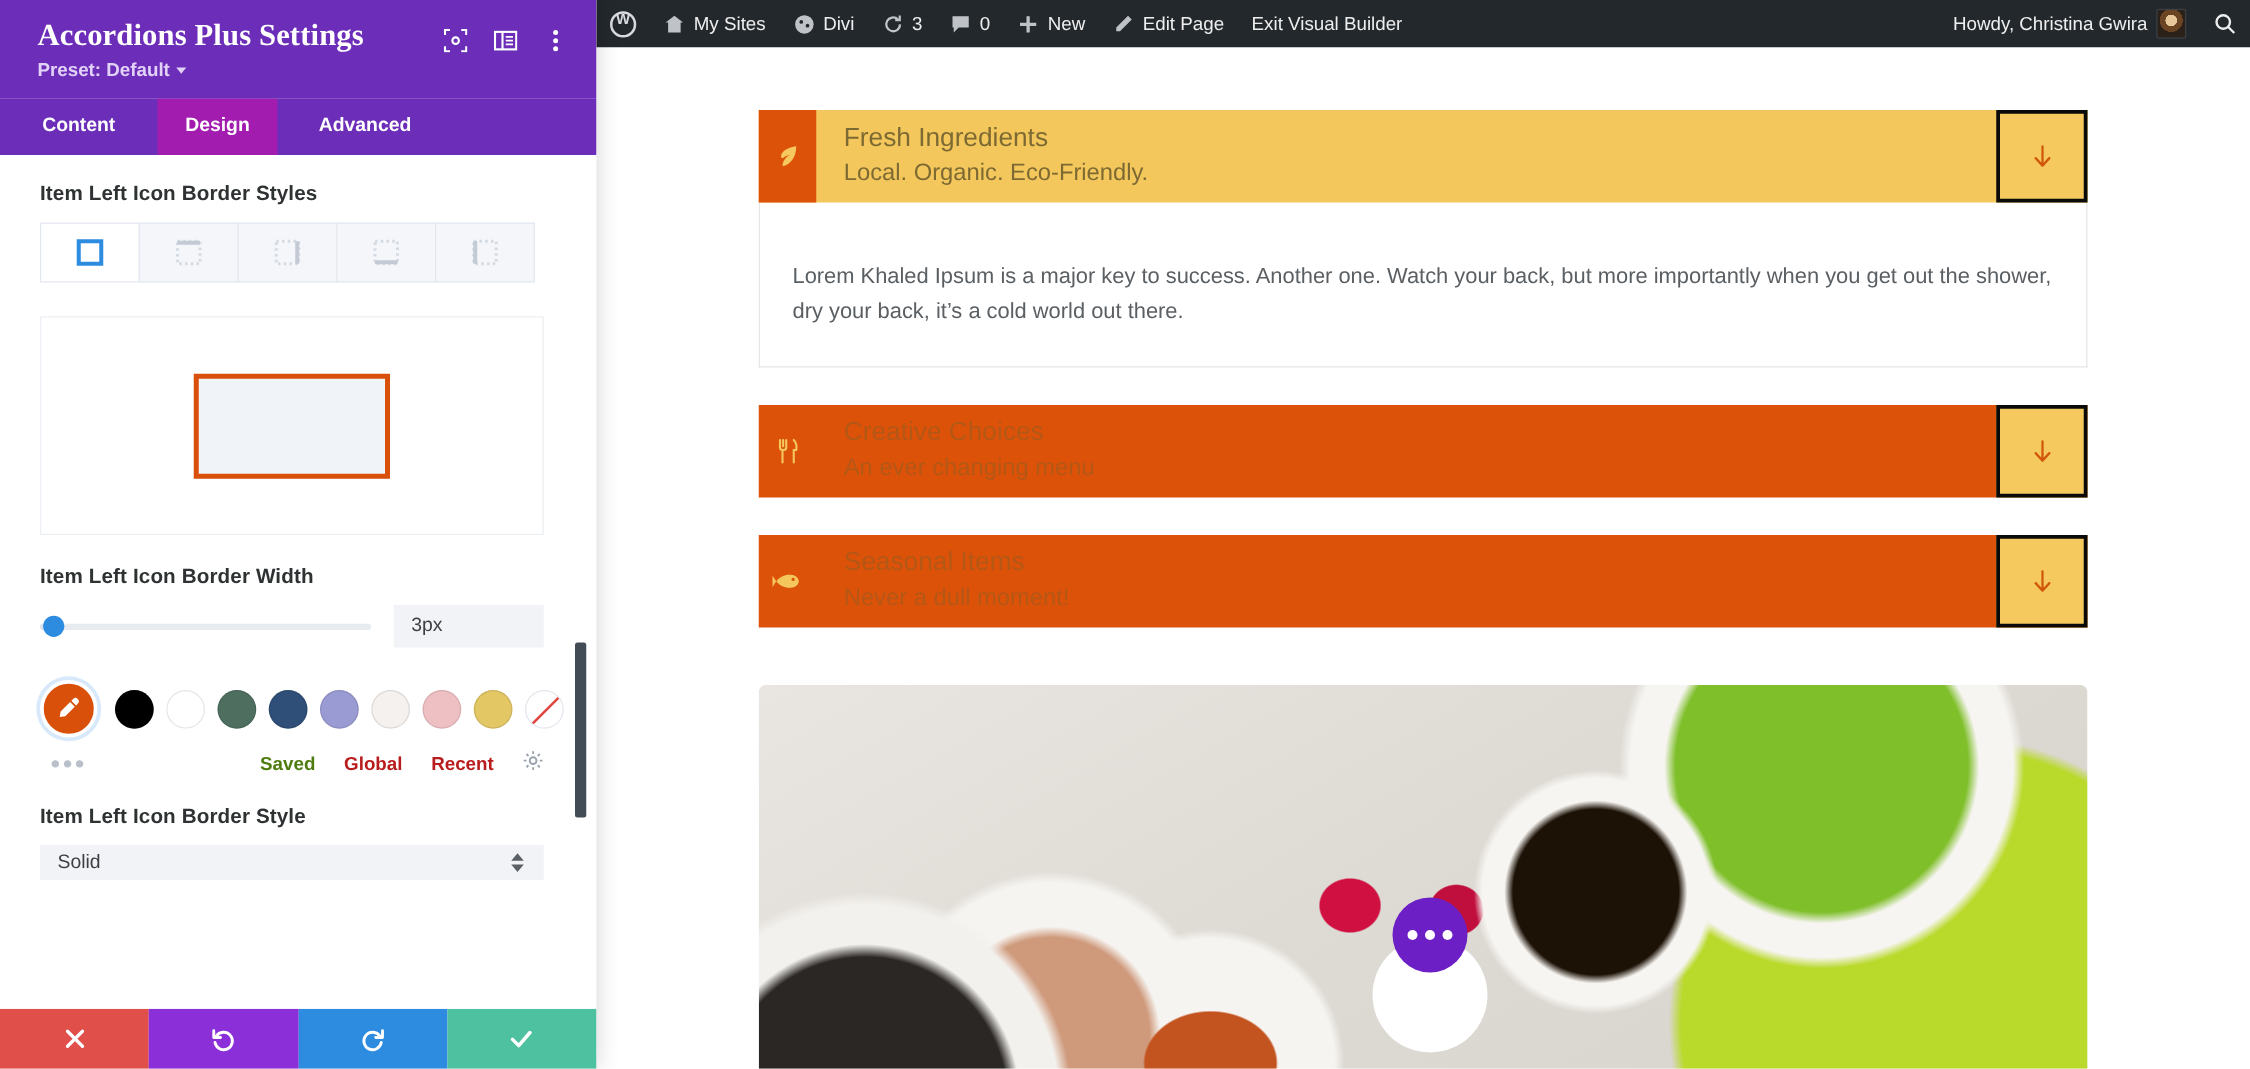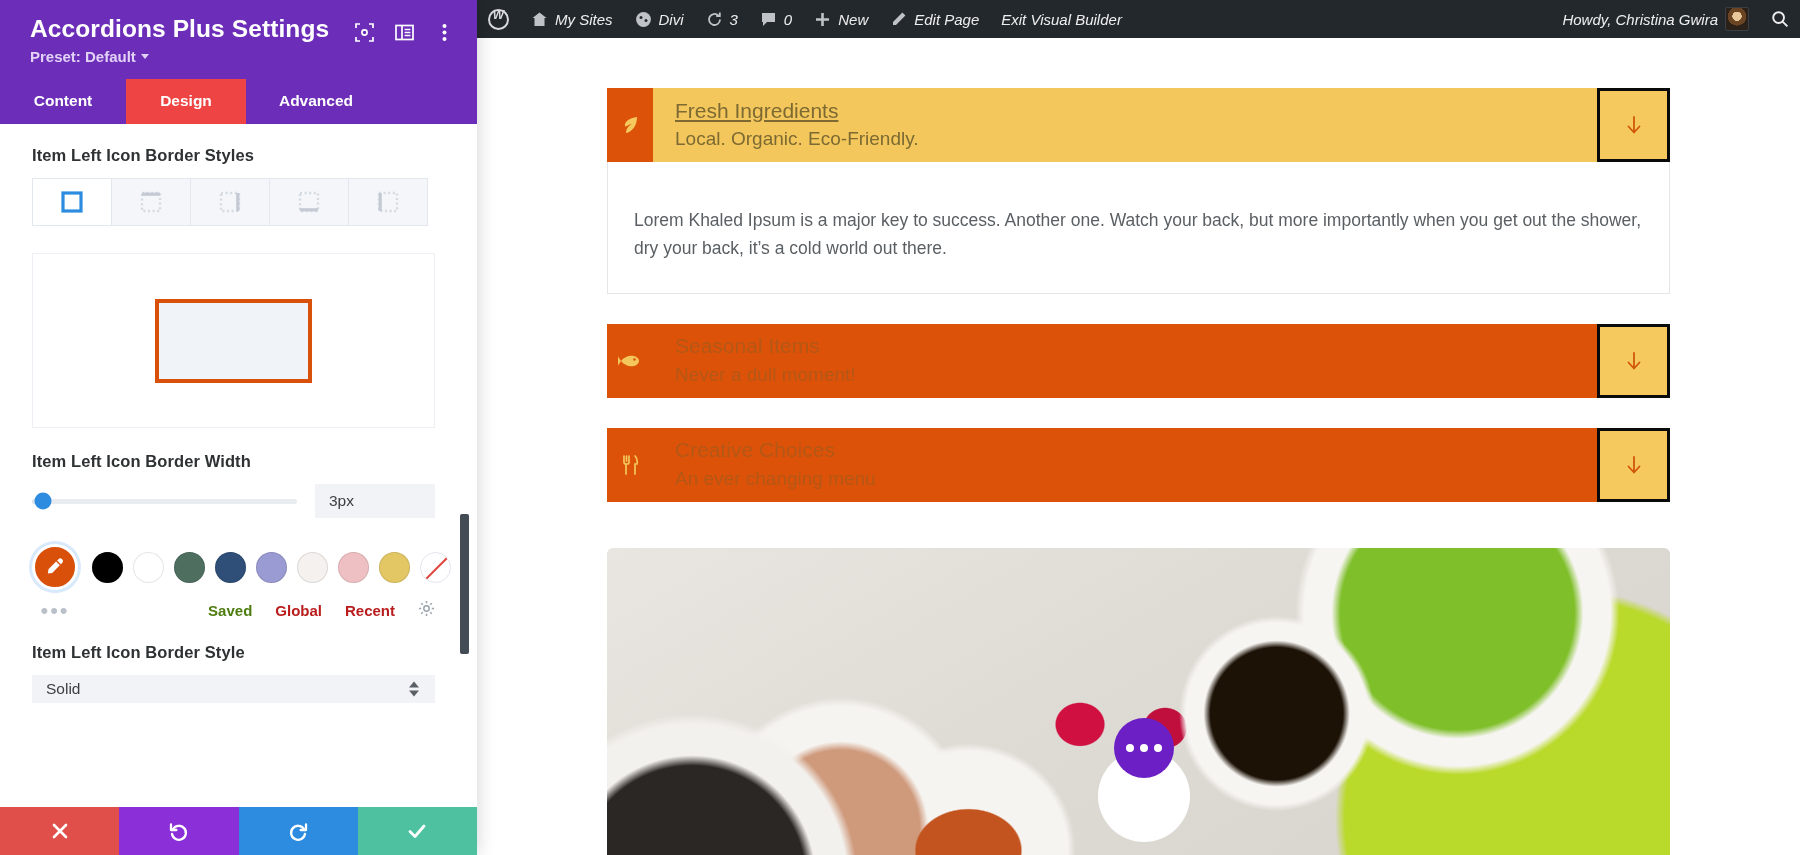--- a/index.html
+++ b/index.html
@@ -8,21 +8,21 @@
     overflow: hidden;
     font-family: "Liberation Sans", sans-serif;
     background: #ffffff;
   }
   .screen { position: relative; width: 1800px; height: 855px; }
 
   
   .adminbar {
     position: absolute; left: 477px; top: 0; width: 1323px; height: 38px;
     background: #23282d; color: #eeeeee;
-    display: flex; align-items: center; font-size: 15px; font-style: italic;
+    display: flex; align-items: center; font-size: 15px;
   }
   .ab-item {
     display: flex; align-items: center; gap: 7px;
     height: 38px; padding: 0 11px; color: #eeeeee; white-space: nowrap;
   }
   .ab-spacer { flex: 1; }
   .ab-ico { display: inline-flex; align-items: center; justify-content: center; }
   .wp-logo-circle {
     width: 21px; height: 21px; border-radius: 50%;
     border: 2px solid #d8dade; position: relative; display: inline-block;
@@ -37,21 +37,21 @@
     border: 1px solid #3a3f45; display: inline-block; flex: none;
   }
 
   
   .panel {
     position: absolute; left: 0; top: 0; width: 477px; height: 855px;
     background: #ffffff; display: flex; flex-direction: column;
     box-shadow: 0 0 18px rgba(0,0,0,.18); z-index: 5;
   }
   .panel-head { background: #6c2eb9; padding: 16px 22px 0 30px; }
-  .panel-head-row { display: flex; align-items: center; }
+  .panel-head-row { display: flex; align-items: center; font-family: Liberation Serif, serif; }
   .panel-title {
     color: #fff; font-size: 24.5px; font-weight: 700; letter-spacing: .1px;
     flex: 1; line-height: 1.1;
   }
   .head-icons { display: flex; align-items: center; gap: 18px; padding-top: 5px; }
   .hi { width: 22px; height: 22px; display: flex; align-items: center; justify-content: center; }
   .preset-row {
     color: #e3d2f7; font-size: 15px; font-weight: 600;
     padding: 5px 0 14px 0; display: flex; align-items: center; gap: 5px;
   }
@@ -59,21 +59,21 @@
     width: 0; height: 0; border-left: 4.5px solid transparent;
     border-right: 4.5px solid transparent; border-top: 5px solid #e3d2f7;
     display: inline-block;
   }
   .tabs { display: flex; background: #6c2eb9; }
   .tab {
     padding: 13px 0 14px 0; color: #fff; font-size: 15.5px;
     font-weight: 600; text-align: center; flex: none;
   }
   .tab.t0 { width: 126px; }
-  .tab.t1 { width: 120px; background: #ef4444; }
+  .tab.t1 { width: 96px; background: #a21caf; }
   .tab.t2 { width: 140px; }
 
   .panel-body {
     flex: 1; overflow: hidden; position: relative;
     padding: 22px 42px 0 32px; background: #fff;
   }
   .field-label {
     font-size: 16.5px; color: #2e3233; font-weight: 600;
     margin-bottom: 13px; letter-spacing: .1px;
   }
@@ -177,21 +177,21 @@
   .acc-head.closed { background: #dd5209; margin-top: 30px; }
   .acc-ico {
     width: 46px; display: flex; align-items: center; justify-content: center;
     font-size: 22px; flex: none;
   }
   .acc-head.open .acc-ico { background: #dd5209; color: #f5c95e; }
   .acc-head.closed .acc-ico { background: transparent; color: #f3c75b; }
   .acc-text { flex: 1; display: flex; flex-direction: column; justify-content: center; padding-left: 22px; }
   .acc-title { font-size: 21px; line-height: 1.25; }
   .acc-sub { font-size: 19px; line-height: 1.4; margin-top: 2px; }
-  .acc-head.open .acc-title { color: #7d6a33; text-decoration: underline; }
+  .acc-head.open .acc-title { color: #7d6a33; }
   .acc-head.open .acc-sub { color: #7d6a33; }
   .acc-head.closed .acc-title { color: #b35816; }
   .acc-head.closed .acc-sub { color: #b35816; }
   .acc-toggle {
     width: 73px; background: #f5c95e; border: 3px solid #0a0a0a;
     display: flex; align-items: center; justify-content: center;
     color: #d1570b; font-size: 22px; flex: none; align-self: center; height: 74px;
   }
   .acc-body {
     background: #fff; border: 1px solid #e6e6e6; border-top: none;
@@ -491,49 +491,49 @@
           </div>
         </div>
         <div class="acc-body">
           <p>Lorem Khaled Ipsum is a major key to success. Another one. Watch your back, but more importantly when you get out the shower, dry your back, it’s a cold world out there.</p>
         </div>
       </div>
 
       <div class="acc-item">
         <div class="acc-head closed">
           <div class="acc-ico">
+            <svg width="22" height="22" viewBox="0 0 22 22">
+              <path d="M5 2v6a2 2 0 0 0 2 2v10M5 2v5M7.5 2v5M10 2v6a2 2 0 0 1-2 2" stroke="#f3c75b" stroke-width="1.7" fill="none" stroke-linecap="round"></path>
+              <path d="M16 2c2 2 2.5 5 2 8h-2v10" stroke="#f3c75b" stroke-width="1.7" fill="none" stroke-linecap="round"></path>
+            </svg>
+          </div>
+          <div class="acc-text">
+            <div class="acc-title">Creative Choices</div>
+            <div class="acc-sub">An ever changing menu</div>
+          </div>
+          <div class="acc-toggle">
+            <svg width="22" height="22" viewBox="0 0 22 22">
+                <path d="M11 3v15M5.5 12.5L11 18.5l5.5-6" stroke="#d1570b" stroke-width="1.8" fill="none" stroke-linecap="round" stroke-linejoin="round"></path>
+              </svg>
+          </div>
+        </div>
+      </div>
+
+      <div class="acc-item">
+        <div class="acc-head closed">
+          <div class="acc-ico">
             <svg width="26" height="22" viewBox="0 0 26 22">
               <path d="M4 11c3-4 8-6 13-5 3 .6 5 2.8 5 5s-2 4.4-5 5c-5 1-10-1-13-5z" fill="#f3c75b"></path>
               <path d="M4 11L1 6.5v9L4 11z" fill="#f3c75b"></path>
               <circle cx="17.5" cy="9.5" r="1.3" fill="#dd5209"></circle>
             </svg>
           </div>
           <div class="acc-text">
             <div class="acc-title">Seasonal Items</div>
             <div class="acc-sub">Never a dull moment!</div>
-          </div>
-          <div class="acc-toggle">
-            <svg width="22" height="22" viewBox="0 0 22 22">
-                <path d="M11 3v15M5.5 12.5L11 18.5l5.5-6" stroke="#d1570b" stroke-width="1.8" fill="none" stroke-linecap="round" stroke-linejoin="round"></path>
-              </svg>
-          </div>
-        </div>
-      </div>
-
-      <div class="acc-item">
-        <div class="acc-head closed">
-          <div class="acc-ico">
-            <svg width="22" height="22" viewBox="0 0 22 22">
-              <path d="M5 2v6a2 2 0 0 0 2 2v10M5 2v5M7.5 2v5M10 2v6a2 2 0 0 1-2 2" stroke="#f3c75b" stroke-width="1.7" fill="none" stroke-linecap="round"></path>
-              <path d="M16 2c2 2 2.5 5 2 8h-2v10" stroke="#f3c75b" stroke-width="1.7" fill="none" stroke-linecap="round"></path>
-            </svg>
-          </div>
-          <div class="acc-text">
-            <div class="acc-title">Creative Choices</div>
-            <div class="acc-sub">An ever changing menu</div>
           </div>
           <div class="acc-toggle">
             <svg width="22" height="22" viewBox="0 0 22 22">
                 <path d="M11 3v15M5.5 12.5L11 18.5l5.5-6" stroke="#d1570b" stroke-width="1.8" fill="none" stroke-linecap="round" stroke-linejoin="round"></path>
               </svg>
           </div>
         </div>
       </div>
     </div>
 

